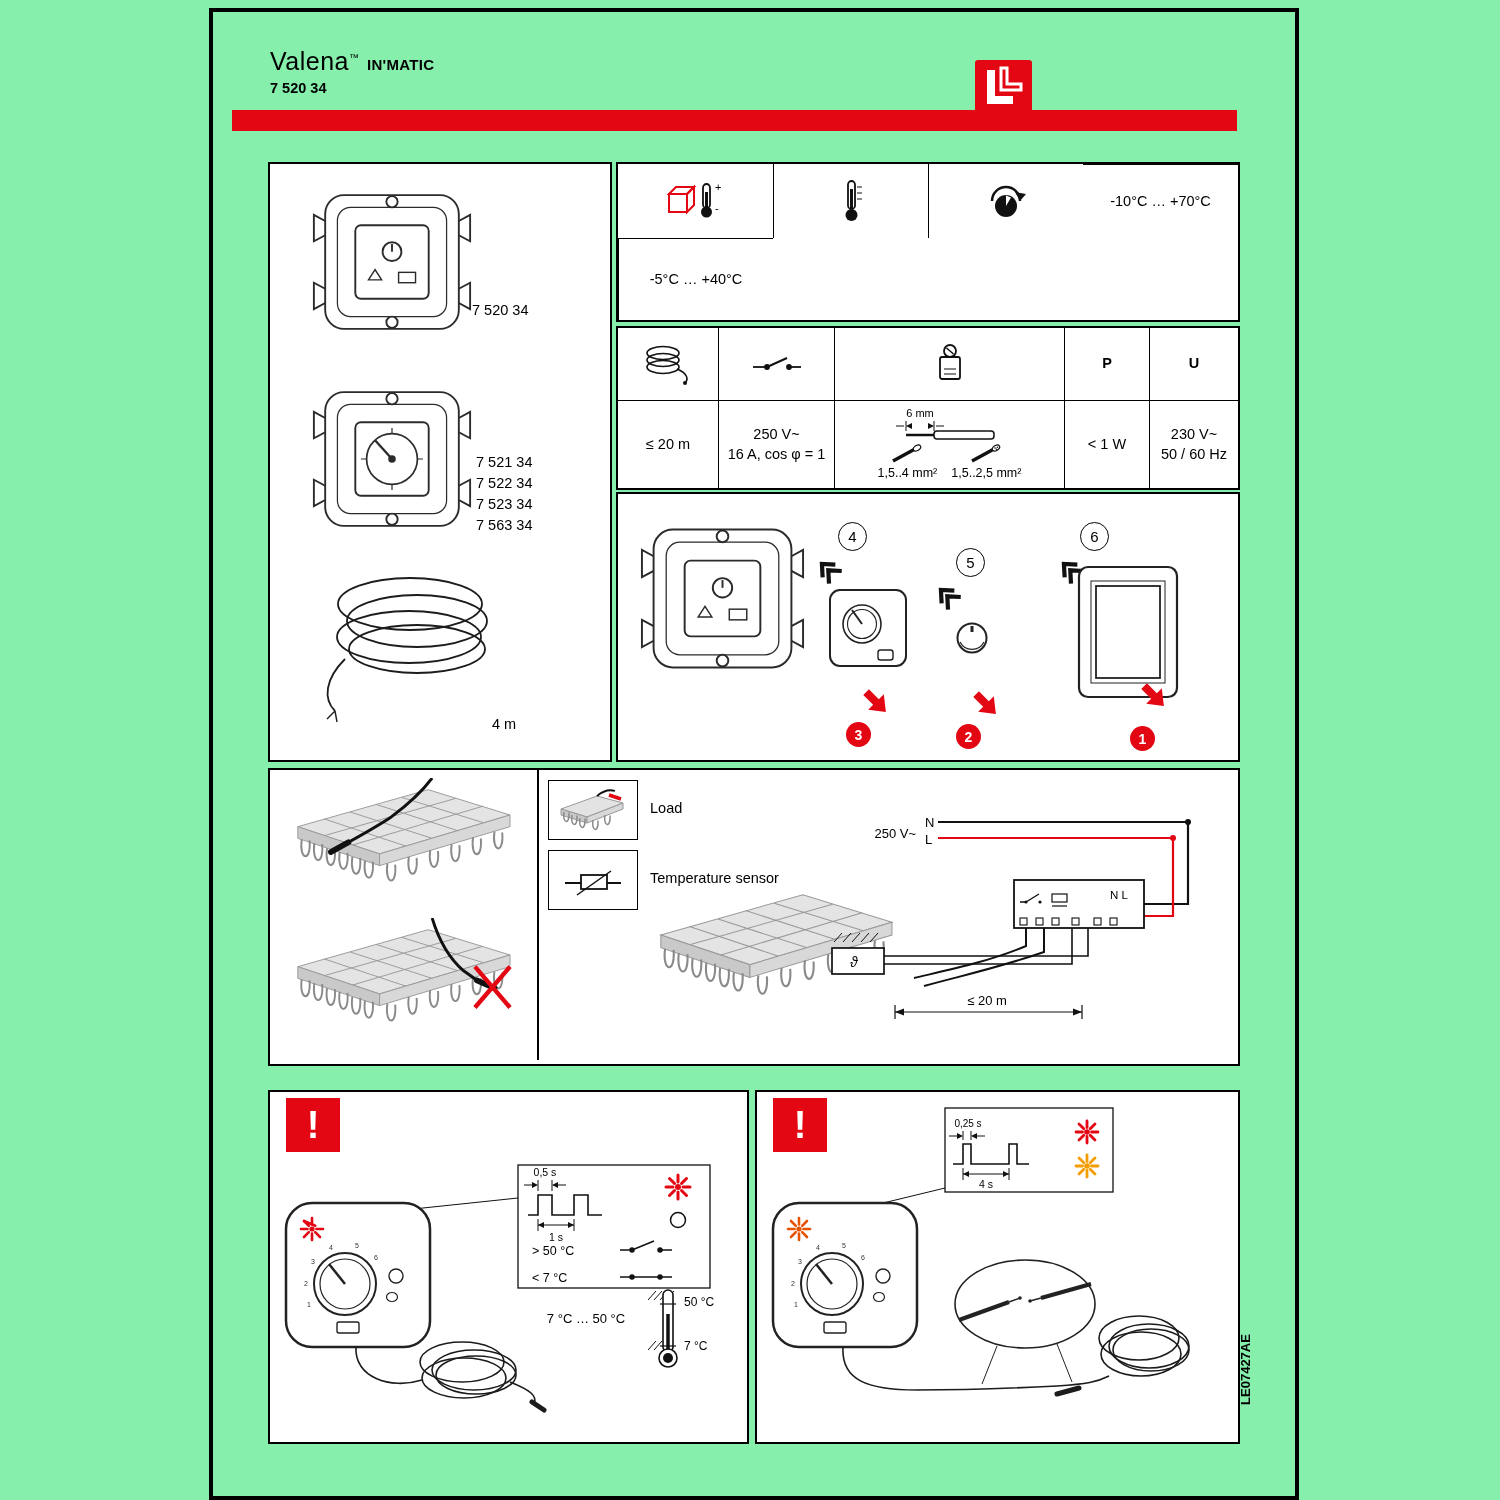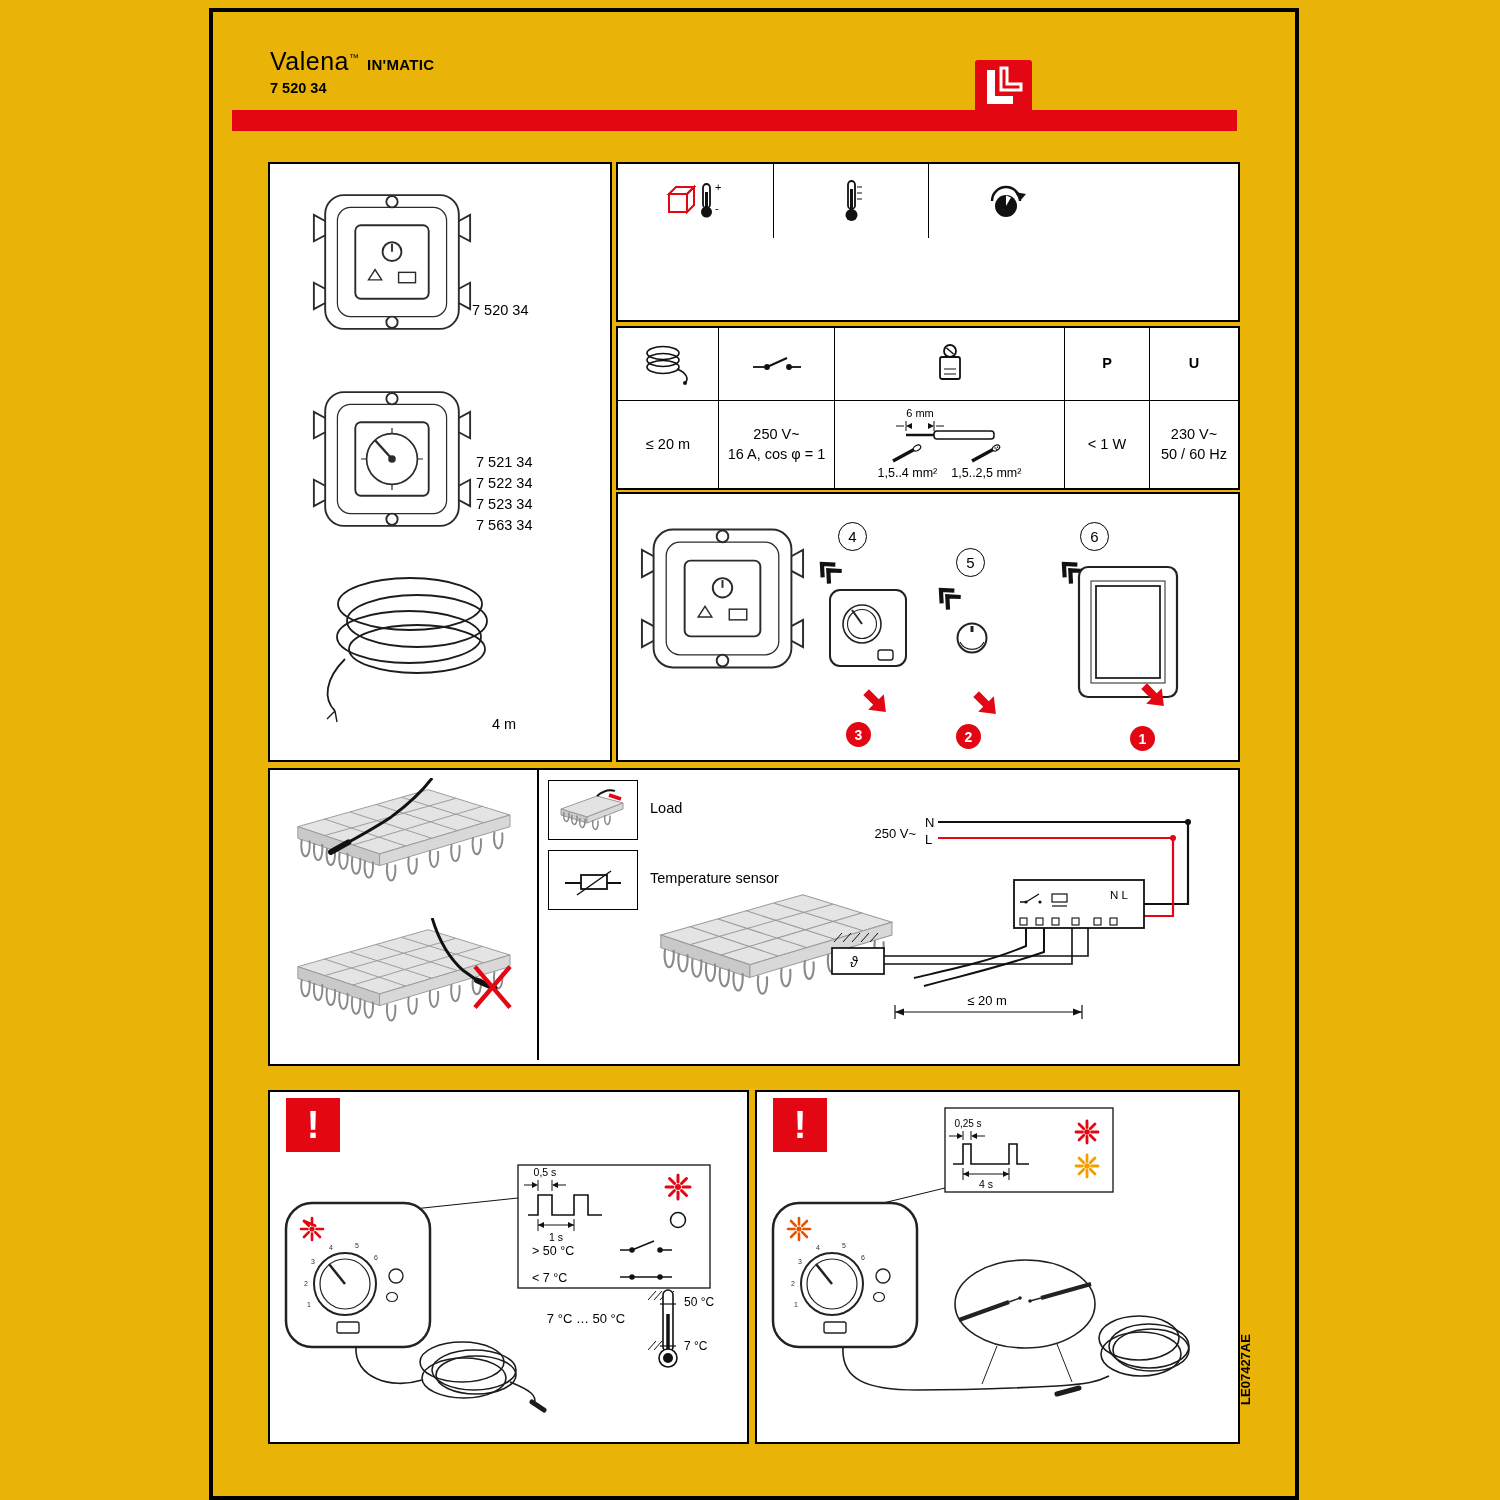--- a/index.html
+++ b/index.html
@@ -1,17 +1,17 @@
 <!DOCTYPE html>
 <html><head>
 <meta charset="utf-8">
 <style>
   html,body{margin:0;padding:0;background:#fff;}
   body{font-family:"Liberation Sans",sans-serif;color:#000;}
-  .page{position:relative;width:1500px;height:1500px;background:#eab308;overflow:hidden;}
+  .page{position:relative;width:1500px;height:1500px;background:#86efac;overflow:hidden;}
   .abs{position:absolute;}
   .frame{left:209px;top:8px;width:1082px;height:1484px;border:4px solid #000;}
   .bbox{border:2px solid #000;background:#fff;}
   .prod-name{font-size:25px;letter-spacing:.5px;line-height:1.1;}
   .prod-name sup{font-size:10px;}
   .prod-variant{font-size:15px;font-weight:bold;letter-spacing:.3px;}
   .prod-variant.life{font-weight:normal;font-size:16px;}
   .prod-ref{font-size:14.5px;font-weight:bold;margin-top:4px;}
   .logo-text{font-size:46px;font-weight:bold;letter-spacing:-2px;color:#121212;line-height:58px;}
   .logo-text sup{font-size:13px;font-weight:normal;letter-spacing:0;}
@@ -142,20 +142,22 @@
     </div>
     <div class="cell r0">
       <svg width="50" height="44" viewBox="0 0 50 44">
         <path d="M11,22 A 14 14 0 1 1 39,22" fill="none" stroke="#111" stroke-width="2.4"></path>
         <polygon points="39,22 34,13 45,15" fill="#111"></polygon>
         <circle cx="25" cy="27" r="11" fill="#111"></circle>
         <polygon points="25,27 25,16.5 30,18.5" fill="#fff"></polygon>
       </svg>
     </div>
 
+    <div class="cell c0">-10°C … +70°C</div>
+    <div class="cell">-5°C … +40°C</div>
   </div>
 
   <div class="abs spec" style="left:616px;top:326px;width:620px;height:160px;grid-template-columns:100px 116px 230px 85px 1fr;grid-template-rows:72px 1fr;">
     <div class="cell r0 c0">
       <svg width="54" height="46" viewBox="0 0 54 46">
         <g fill="none" stroke="#111" stroke-width="1.6">
           <ellipse cx="22" cy="12" rx="16" ry="6.5"></ellipse>
           <ellipse cx="22" cy="19" rx="16" ry="6.5"></ellipse>
           <ellipse cx="22" cy="26" rx="16" ry="6.5"></ellipse>
           <path d="M36,28 C46,32 48,38 44,42"></path>

